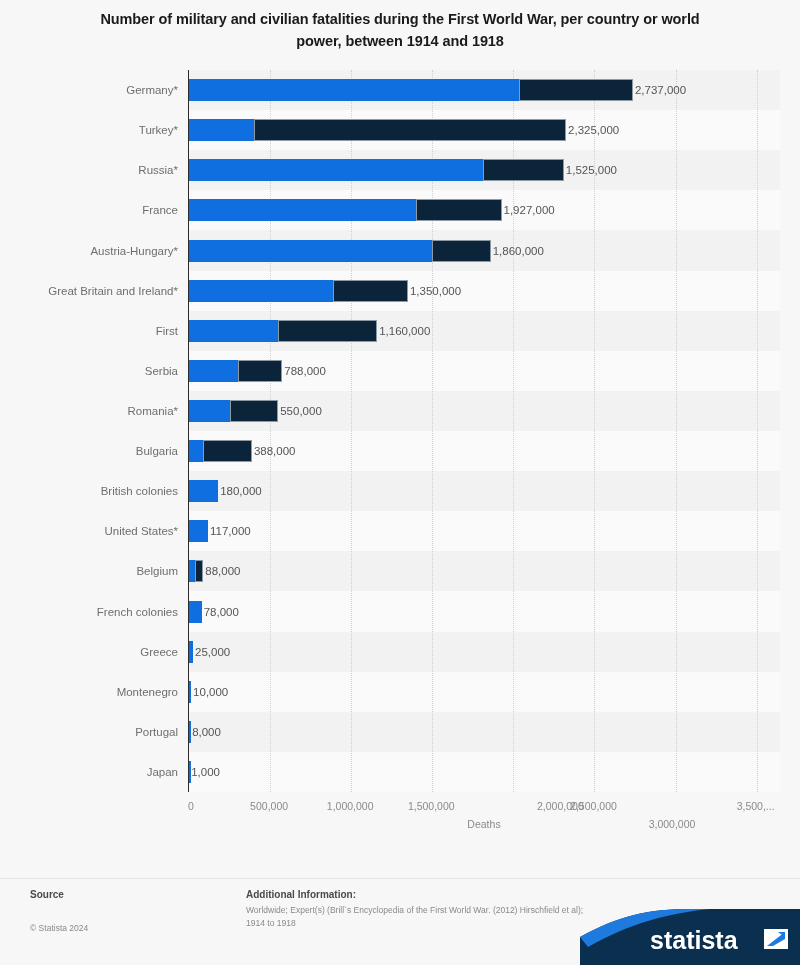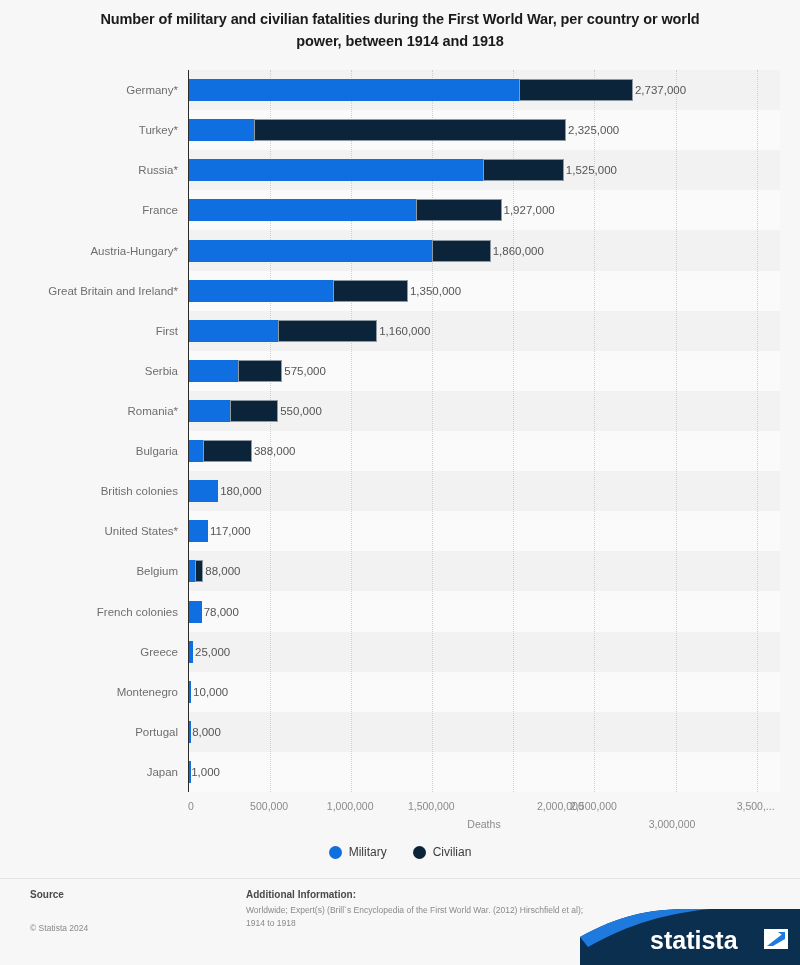--- a/index.html
+++ b/index.html
@@ -220,21 +220,21 @@
         <div class="barval" style="top: 220.611px; left: 218.959px;">1,350,000</div>
         <div class="bar" style="top: 260.722px; left: 0px;">
           <div class="seg-mil" style="width: 88.8811px; background: rgb(15, 111, 224);"></div>
           <div class="seg-civ" style="width: 99.2614px; background: rgb(11, 36, 57);"></div>
         </div>
         <div class="barval" style="top: 260.722px; left: 188.142px;">1,160,000</div>
         <div class="bar" style="top: 300.833px; left: 0px;">
           <div class="seg-mil" style="width: 48.6575px; background: rgb(15, 111, 224);"></div>
           <div class="seg-civ" style="width: 44.6027px; background: rgb(11, 36, 57);"></div>
         </div>
-        <div class="barval" style="top: 300.833px; left: 93.2603px;">575,000</div>
+        <div class="barval" style="top: 300.833px; left: 93.2603px;">788,000</div>
         <div class="bar" style="top: 340.944px; left: 0px;">
           <div class="seg-mil" style="width: 40.5479px; background: rgb(15, 111, 224);"></div>
           <div class="seg-civ" style="width: 48.6575px; background: rgb(11, 36, 57);"></div>
         </div>
         <div class="barval" style="top: 340.944px; left: 89.2055px;">550,000</div>
         <div class="bar" style="top: 381.056px; left: 0px;">
           <div class="seg-mil" style="width: 14.2729px; background: rgb(15, 111, 224);"></div>
           <div class="seg-civ" style="width: 48.6575px; background: rgb(11, 36, 57);"></div>
         </div>
         <div class="barval" style="top: 381.056px; left: 62.9304px;">388,000</div>
@@ -278,30 +278,20 @@
         <div class="xtick" style="left: 81.0959px;">500,000</div>
         <div class="xtick" style="left: 162.192px;">1,000,000</div>
         <div class="xtick" style="left: 243.288px;">1,500,000</div>
         <div class="xtick" style="left: 324.384px; margin-left: 48px;">2,000,000</div>
         <div class="xtick" style="left: 405.479px;">2,500,000</div>
         <div class="xtick" style="left: 484px; margin-top: 18px;">3,000,000</div>
         <div class="xtick" style="left: 567.671px;">3,500,...</div>
       </div>
   </div>
 
-  <div class="legend">
-    <div class="leg-item">
-      <span class="leg-dot" style="background: rgb(15, 111, 224);"></span>
-      <span class="leg-label">Military</span>
-    </div>
-    <div class="leg-item">
-      <span class="leg-dot" style="background: rgb(11, 36, 57);"></span>
-      <span class="leg-label">Civilian</span>
-    </div>
-  </div>
 
   <div class="footer">
     <div class="foot-col foot-src">
       <div class="foot-head">Source</div>
     </div>
     <div class="foot-col foot-add">
       <div class="foot-head">Additional Information:</div>
       <div>Worldwide; Expert(s) (Brill`s Encyclopedia of the First World War. (2012) Hirschfield et al); 1914 to 1918</div>
     </div>
     <div class="copyright">© Statista 2024</div>

